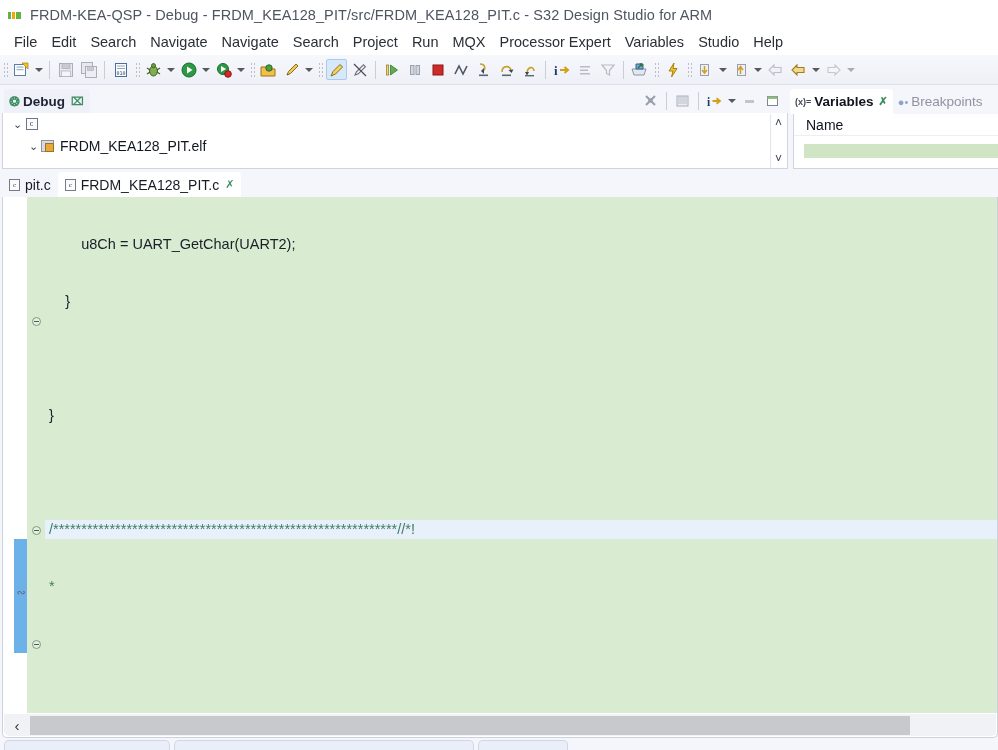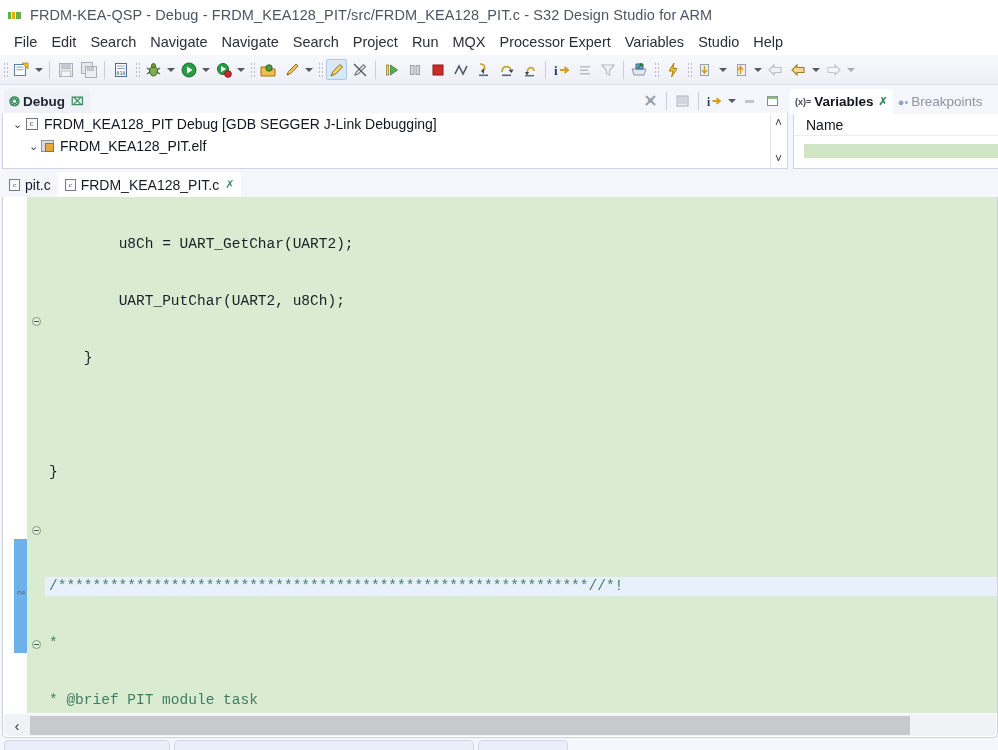--- a/index.html
+++ b/index.html
@@ -230,21 +230,21 @@
     display: block; width: 9px; height: 9px; border: 1px solid #7c9a86;
     border-radius: 50%; background: #e3f1dc; position: relative;
   }
   .fold-marker span:after {
     content: ''; position: absolute; left: 1px; top: 3px;
     width: 5px; height: 1px; background: #46604f;
   }
   .ed-code {
     position: absolute; left: 42px; top: 0; right: 0; height: 516px;
     background: #d9ecd1;
-    font-family: Liberation Mono, monospace;
+    font-family: Liberation Sans, sans-serif;
     font-size: 14.5px; line-height: 19px;
     color: #1a1f28;
     white-space: pre;
     overflow: hidden;
   }
   .cl { height: 19px; padding-left: 4px; position: relative; }
   .cl.hl-line { background: #e7f0fb; }
   .cm { color: #3f7d62; }
 
   .ed-hscroll {
@@ -586,21 +586,20 @@
         </div>
       </div>
     </div>
 
     <div class="dv-body">
       <div class="tree-row">
         <span class="twisty">⌄</span>
         <span class="tn-icon">
             <span class="ic-c">c</span>
           </span>
-        <span>FRDM_KEA128_PIT Debug [GDB SEGGER J-Link Debugging]</span>
       </div>
       <div class="tree-row l2">
         <span class="twisty">⌄</span>
         <span class="tn-icon">
             <span class="ic-elf"></span>
           </span>
         <span>FRDM_KEA128_PIT.elf</span>
       </div>
       <div class="dv-vscroll">
         <span class="chev">˄</span>
@@ -653,28 +652,26 @@
         <div class="fold-marker" style="top:324px;">
             <span></span>
           </div>
         <div class="fold-marker" style="top:438px;">
             <span></span>
           </div>
       </div>
 
       <div class="ed-code">
         <div class="cl"><span>        </span><span>u8Ch = UART_GetChar(UART2);</span></div>
-        <div class="cl"><span>        </span><span>UART_PutChar(UART2, u8Ch);</span></div>
         <div class="cl"><span>    </span><span>}</span></div>
         <div class="cl"></div>
         <div class="cl"><span>}</span></div>
         <div class="cl"></div>
         <div class="cl hl-line"><span class="cm">/*************************************************************//*!</span></div>
         <div class="cl"><span class="cm">*</span></div>
-        <div class="cl"><span class="cm">* @brief PIT module task</span></div>
         
         
         
         
         
         
         
         
         
         

